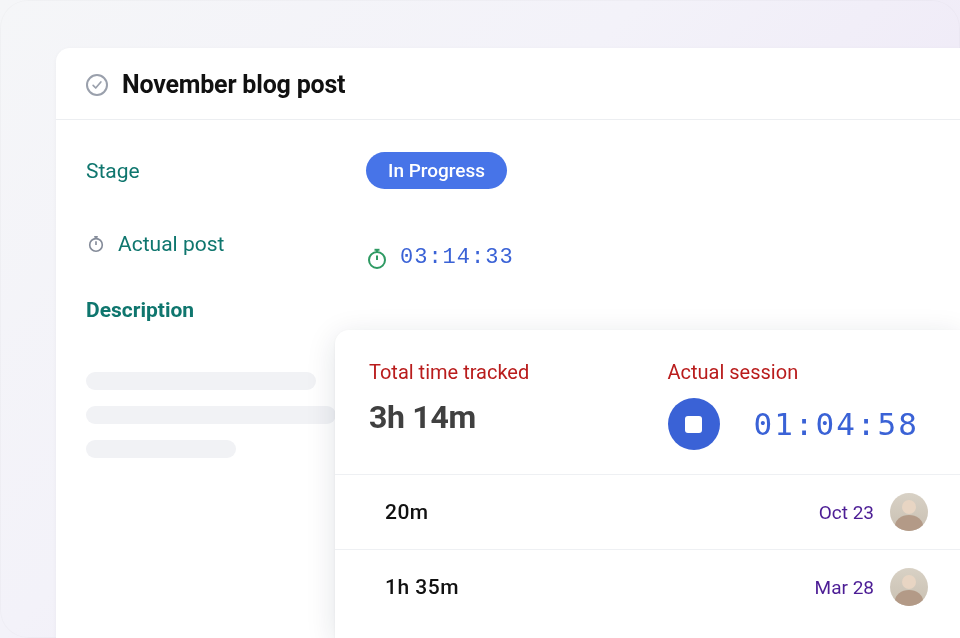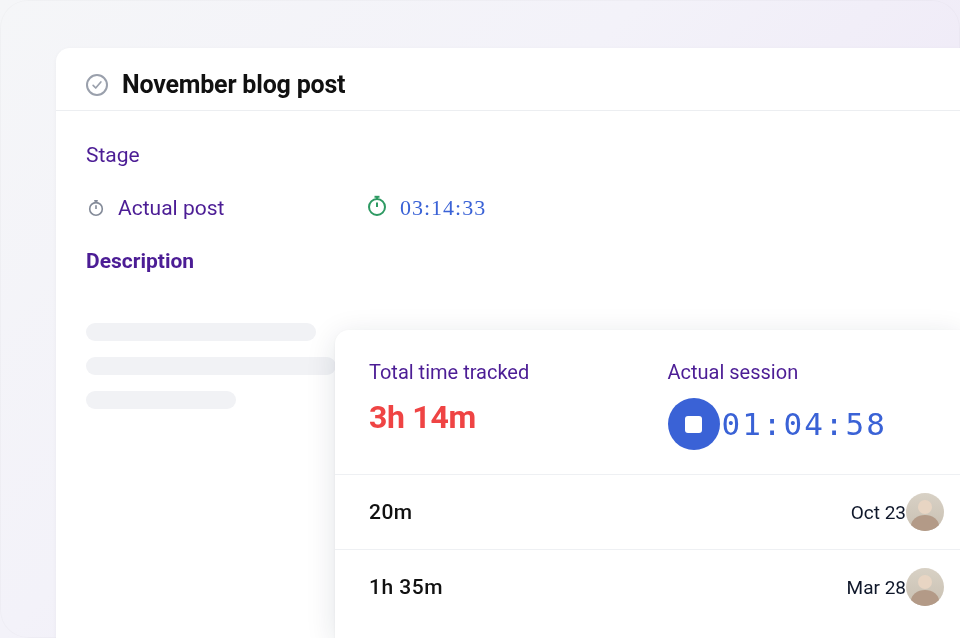--- a/index.html
+++ b/index.html
@@ -16,21 +16,21 @@
     right: 0;
     bottom: 0;
     background: #fff;
     border-radius: 14px 0 0 0;
     box-shadow: 0 1px 4px rgba(0,0,0,0.04);
   }
   .card-header {
     display: flex;
     align-items: center;
     gap: 14px;
-    padding: 22px 30px 11px 30px;
+    padding: 22px 30px 20px 30px;
     border-bottom: 1px solid #eceef1;
   }
   .check-circle {
     width: 22px; height: 22px;
     border: 2px solid #9aa0ac;
     border-radius: 50%;
     display: flex; align-items: center; justify-content: center;
     flex-shrink: 0;
   }
   .check-circle svg { width: 12px; height: 12px; }
@@ -46,21 +46,21 @@
   .row {
     display: flex;
     align-items: center;
     margin-bottom: 28px;
   }
   .row-label {
     width: 280px;
     display: flex;
     align-items: center;
     gap: 12px;
-    color: #4c1d95;
+    color: #0f766e;
     font-size: 21px;
   }
   .row-label .ico {
     width: 20px; height: 20px;
     display: inline-flex; align-items: center; justify-content: center;
     color: #848b99;
   }
   .row-value {
     font-size: 21px;
     color: #111;
@@ -69,26 +69,27 @@
     display: inline-block;
     background: #4774e8;
     color: #fff;
     font-size: 19px;
     padding: 7px 22px;
     border-radius: 999px;
     font-weight: 500;
   }
   .actual-time {
     display: flex;
-    align-items: flex-start;
+    align-items: flex-end;
     gap: 12px;
-    font-family: Liberation Serif, serif;
+    font-family: Liberation Mono, monospace;
     font-size: 22px;
     color: #3a62d6;
     letter-spacing: 1px;
+    margin-top: 28px;
   }
   .stopwatch-green {
     width: 22px; height: 22px;
     color: #2e9a63;
   }
   .desc-skeleton {
     padding: 0 30px;
     margin-top: 50px;
   }
   .skel {
@@ -113,33 +114,33 @@
     box-shadow: 0 6px 30px rgba(20,30,60,0.12), 0 1px 3px rgba(0,0,0,0.05);
   }
   .pop-top {
     display: flex;
     padding: 30px 34px 24px 34px;
     gap: 40px;
   }
   .pop-col { flex: 1; }
   .pop-label {
     font-size: 20px;
-    color: #4c1d95;
+    color: #b91c1c;
     margin-bottom: 14px;
   }
   .pop-total {
     font-size: 32px;
     font-weight: 700;
-    color: #ef4444;
+    color: #404040;
     letter-spacing: -0.3px;
   }
   .session-row {
     display: flex;
     align-items: center;
-    gap: 2px;
+    gap: 34px;
   }
   .stop-btn {
     width: 52px; height: 52px;
     border-radius: 50%;
     background: #3a62d6;
     display: flex; align-items: center; justify-content: center;
     cursor: pointer;
     flex-shrink: 0;
   }
   .stop-square {
@@ -150,35 +151,35 @@
   .session-time {
     font-family: ui-monospace, SFMono-Regular, Menlo, Consolas, monospace;
     font-size: 31px;
     color: #3a62d6;
     letter-spacing: 2px;
   }
   .entries { }
   .entry {
     display: flex;
     align-items: center;
-    padding: 18px 16px;
+    padding: 18px 32px;
     border-top: 1px solid #eef0f3;
     font-size: 21px;
   }
   .entry-dur {
     color: #111;
     font-weight: 500;
     padding-left: 18px;
     letter-spacing: 0.5px;
   }
   .entry-date {
     margin-left: auto;
-    color: #0f172a;
+    color: #4c1d95;
     font-size: 19px;
-    margin-right: 0;
+    margin-right: 16px;
   }
   .avatar {
     width: 38px; height: 38px;
     border-radius: 50%;
     background: linear-gradient(180deg, #d8d1c5 0%, #c9c0b2 100%);
     position: relative;
     overflow: hidden;
     flex-shrink: 0;
   }
   .avatar::before {
@@ -218,20 +219,23 @@
         <polyline points="2.5,7.5 5.5,10.5 11.5,3.5"></polyline>
       </svg>
     </div>
     <div class="title">November blog post</div>
   </div>
 
   <div class="fields">
 
     <div class="row">
       <div class="row-label">Stage</div>
+      <div class="row-value">
+        <span class="badge">In Progress</span>
+      </div>
     </div>
 
 
     <div class="row">
       <div class="row-label">
         <span class="ico">
           <svg viewBox="0 0 20 20" width="18" height="18" fill="none" stroke="#848b99" stroke-width="1.8">
               <circle cx="10" cy="11" r="7"></circle>
               <line x1="10" y1="4" x2="10" y2="2"></line>
               <line x1="8" y1="2" x2="12" y2="2"></line>

